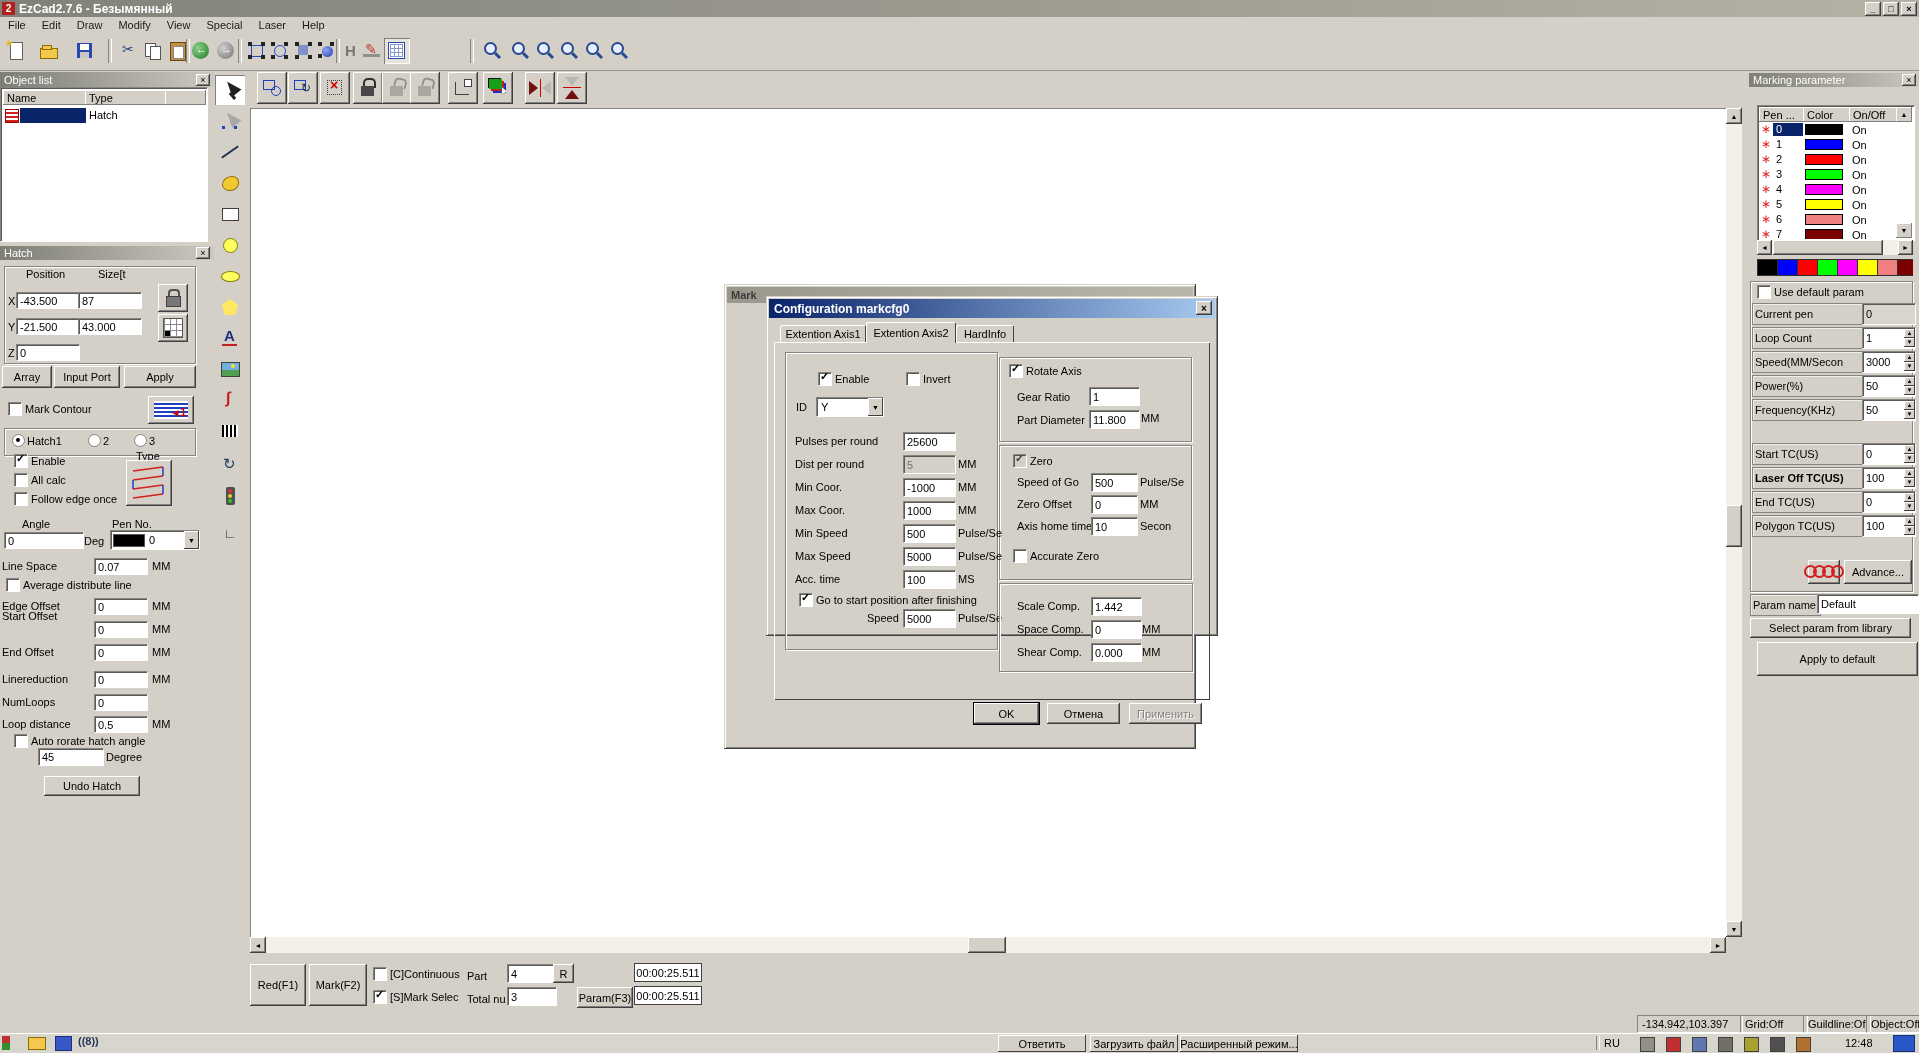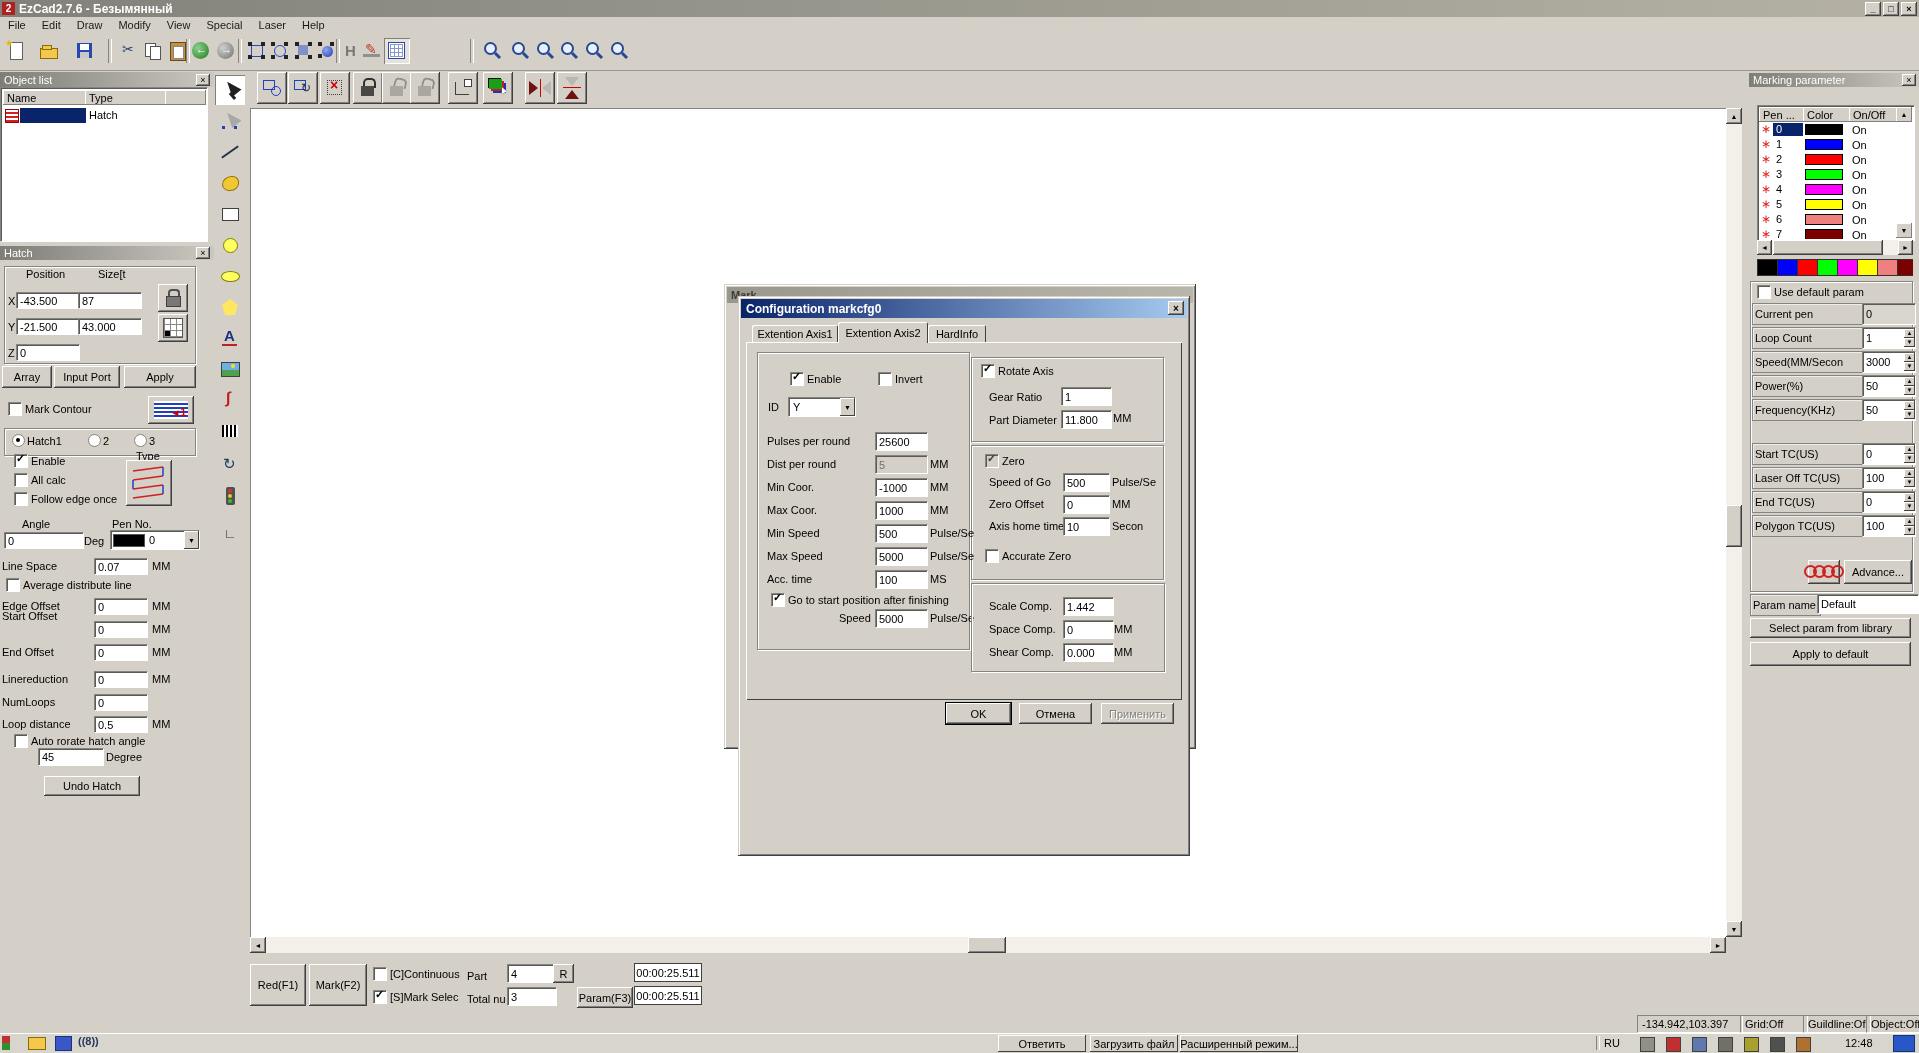--- a/index.html
+++ b/index.html
@@ -456,21 +456,21 @@
     <div class="thumb" style="left:718px;top:0;width:38px;height:16px"></div>
     <div class="sbtn" style="left:1460px;top:0;width:16px;height:16px">►</div>
   </div>
 
   <div class="abs" style="left:724px;top:284px;width:472px;height:465px;background:#d4d0c8;
        box-shadow:inset -1px -1px 0 #404040,inset 1px 1px 0 #d4d0c8,inset 2px 2px 0 #fff,inset -2px -2px 0 #808080">
     <div style="position:absolute;left:3px;top:3px;right:3px;height:16px;background:linear-gradient(90deg,#9a978c,#b8b5aa);
          color:#3c3c3c;font-weight:bold;padding-left:4px;display:flex;align-items:center">Mark</div>
   </div>
 
-  <div class="abs" id="dialog" style="left:738px;top:296px;width:452px;height:560px;background:#d4d0c8;
+  <div class="abs" id="dialog" style="left:766px;top:296px;width:452px;height:340px;background:#d4d0c8;
        box-shadow:inset -1px -1px 0 #404040,inset 1px 1px 0 #d4d0c8,inset 2px 2px 0 #fff,inset -2px -2px 0 #808080">
     <div class="dtitle">
       <span>Configuration markcfg0</span>
     </div>
     <div class="btn abs" style="left:430px;top:5px;width:16px;height:14px;font-size:10px;font-weight:bold">×</div>
     <div class="tab" style="left:14px;top:29px;width:86px;height:18px">Extention Axis1</div>
     <div class="tab" style="left:100px;top:26px;width:90px;height:21px;z-index:2">Extention Axis2</div>
     <div class="tab" style="left:190px;top:29px;width:58px;height:18px">HardInfo</div>
     <div class="abs" style="left:8px;top:46px;width:436px;height:358px;box-shadow:inset 1px 1px 0 #fff,inset -1px -1px 0 #404040"></div>
     <div class="abs grp" style="left:19px;top:56px;width:211px;height:296px"></div>
@@ -631,21 +631,21 @@
     <div class="abs grp" style="left:5px;top:209px;width:161px;height:309px"></div>
     <span class="cb" style="left:12px;top:213px"></span>
     <span class="lbl" style="left:29px;top:214px">Use default param</span>
     <div class="btn abs" style="left:63px;top:488px;width:32px;height:24px">
       <span style="margin-left:4px"><i class="ring"></i><i class="ring"></i><i class="ring"></i><i class="ring"></i></span>
     </div>
     <div class="btn abs" style="left:99px;top:488px;width:68px;height:24px">Advance...</div>
     <div class="mlabel" style="left:5px;top:522px;width:65px">Param name</div>
     <div class="tf abs" style="left:72px;top:522px;width:94px;height:18px">Default</div>
     <div class="btn abs" style="left:5px;top:546px;width:161px;height:20px">Select param from library</div>
-    <div class="btn abs" style="left:5px;top:570px;width:161px;height:24px">Apply to default</div>
+    <div class="btn abs" style="left:12px;top:570px;width:161px;height:34px">Apply to default</div>
   <div class="mlabel" style="left: 7px; top: 231px;">Current pen</div>
       <div class="vbox ro" style="left: 117px; top: 231px;">
         <span>0</span>
       </div>
       <div class="mlabel" style="left: 7px; top: 255px;">Loop Count</div>
       <div class="vbox" style="left: 117px; top: 255px;">
         <span>1</span>
         <span class="spin">
           <i>▲</i>
           <i>▼</i>
@@ -676,21 +676,21 @@
         </span>
       </div>
       <div class="mlabel" style="left: 7px; top: 371px;">Start TC(US)</div>
       <div class="vbox" style="left: 117px; top: 371px;">
         <span>0</span>
         <span class="spin">
           <i>▲</i>
           <i>▼</i>
         </span>
       </div>
-      <div class="mlabel" style="left: 7px; top: 395px;">Laser Off TC(US)</div>
+      <div class="mlabel" style="left: 7px; top: 395px; font-weight: bold;">Laser Off TC(US)</div>
       <div class="vbox" style="left: 117px; top: 395px;">
         <span>100</span>
         <span class="spin">
           <i>▲</i>
           <i>▼</i>
         </span>
       </div>
       <div class="mlabel" style="left: 7px; top: 419px;">End TC(US)</div>
       <div class="vbox" style="left: 117px; top: 419px;">
         <span>0</span>

